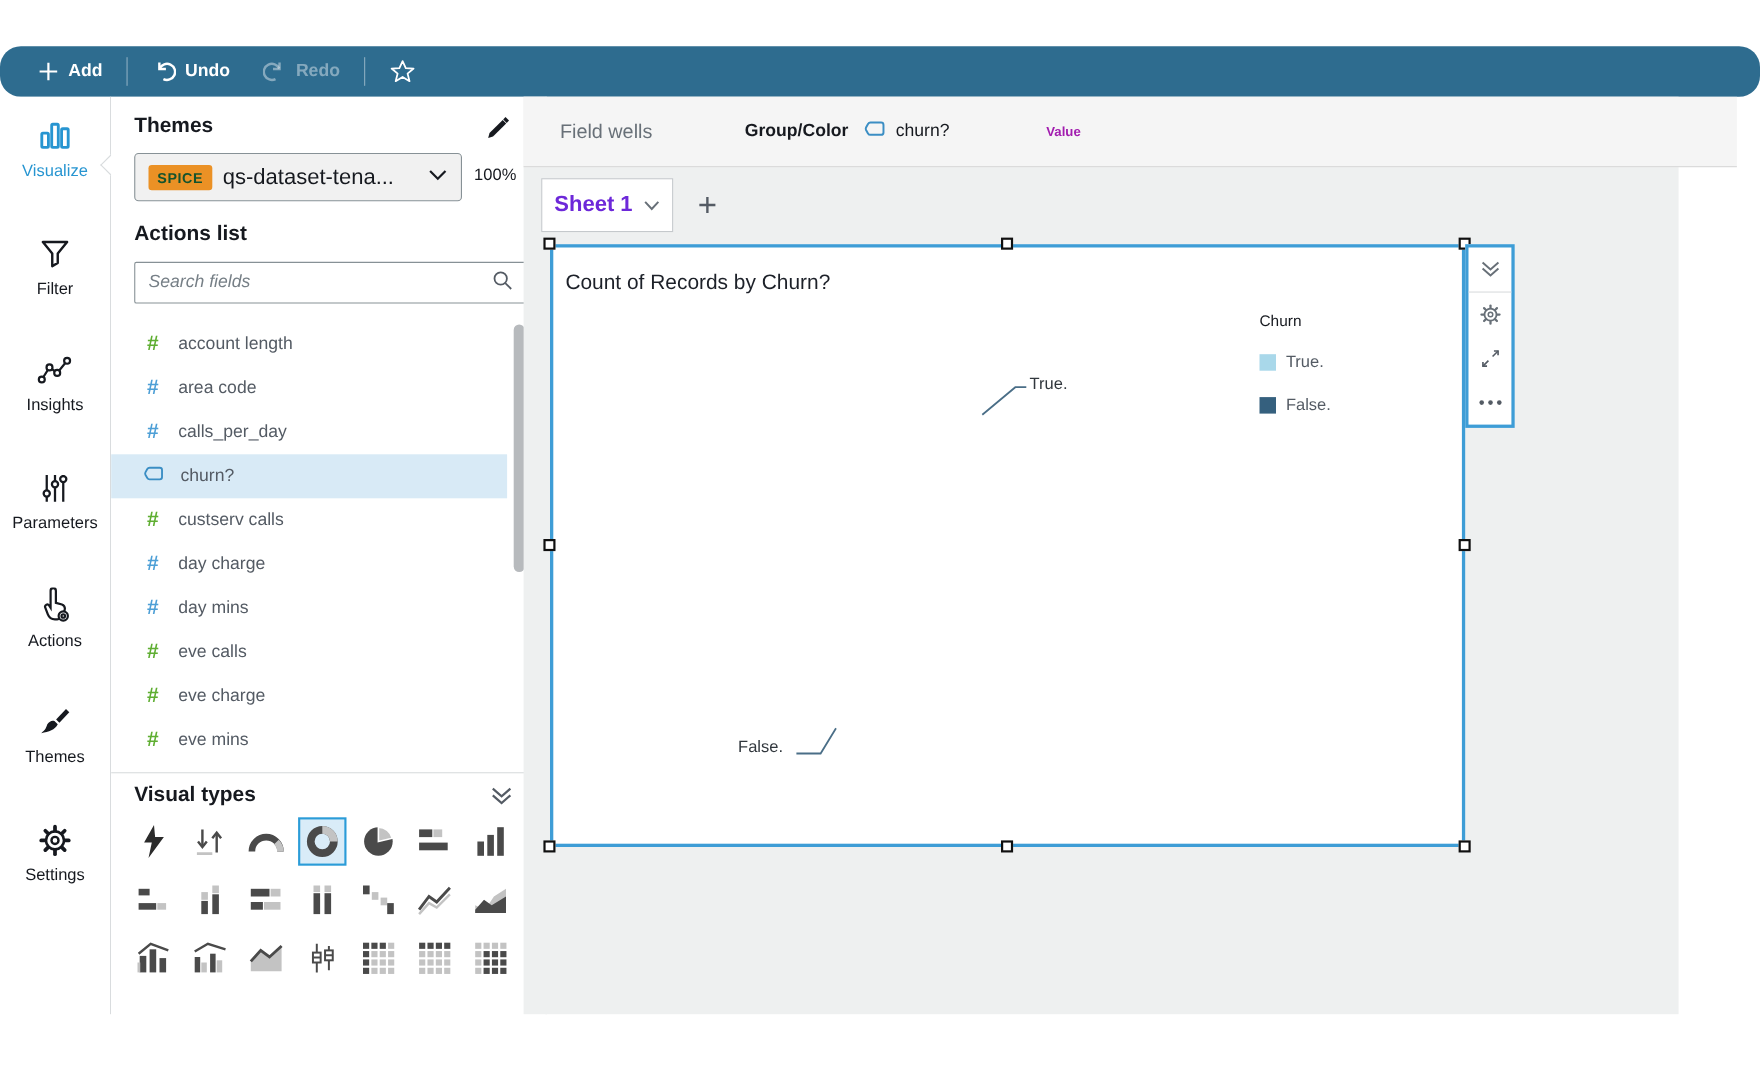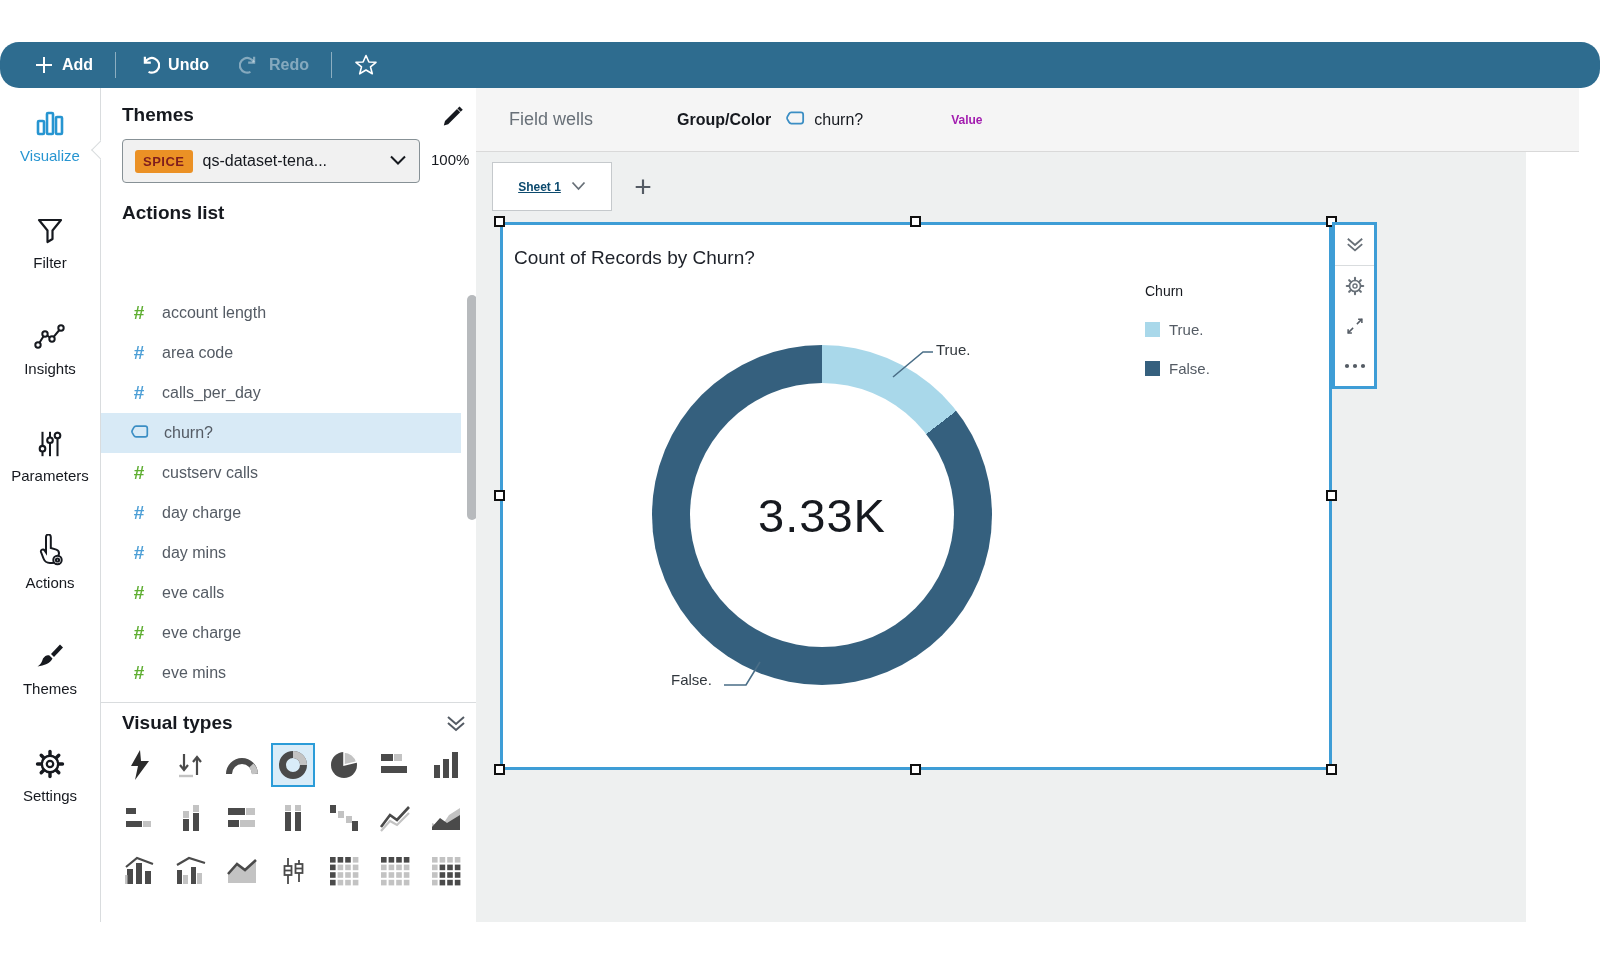--- a/index.html
+++ b/index.html
@@ -28,22 +28,22 @@
                 border-left:1px solid #d9dcde; border-bottom:1px solid #d9dcde; transform:rotate(45deg); }
 
   
   .panel { position:absolute; left:101px; top:88px; width:396px; height:834px; background:#fff;
            border-right:1px solid #d9dcde; overflow:hidden; }
   .panel-h1 { position:absolute; left:21px; font-size:19px; font-weight:bold; color:#16191f; }
   .dataset-h { top:16px; }
   .pencil { position:absolute; right:32px; top:14px; background:none; border:none; cursor:pointer; }
   .ds-select { position:absolute; left:21px; top:51px; width:298px; height:44px; background:#f1f1f1;
                border:1px solid #879196; border-radius:4px; display:flex; align-items:center; padding:0 12px; gap:10px; cursor:pointer; }
-  .spice { background:#eb9125; color:#7f1d1d; font-size:13px; font-weight:bold; padding:4px 8px; border-radius:3px; letter-spacing:.5px; }
-  .ds-name { font-size:16px; color:#16191f; flex:1; white-space:nowrap; overflow:hidden; }
+  .spice { background:#eb9125; color:#14532d; font-size:13px; font-weight:bold; padding:4px 8px; border-radius:3px; letter-spacing:.5px; }
+  .ds-name { font-size:20px; color:#16191f; flex:1; white-space:nowrap; overflow:hidden; }
   .ds-pct { position:absolute; left:330px; top:63px; font-size:15px; color:#16191f; }
   .fields-h { top:114px; }
   .search { position:absolute; left:21px; top:150px; width:358px; height:38px; background:#fff;
             border:1px solid #879196; border-radius:2px; display:flex; align-items:center; }
   .search input { flex:1; border:none; outline:none; background:transparent; font-size:16px; padding:0 12px;
                   font-family:"Liberation Sans", sans-serif; color:#16191f; }
   .search input::placeholder { font-style:italic; color:#767f86; }
   .search svg { margin-right:12px; }
   .fields { position:absolute; left:0; top:205px; width:360px; }
   .field-row { display:flex; align-items:center; height:40px; padding-left:29px; gap:14px; cursor:pointer; }
@@ -65,21 +65,21 @@
   .main { position:absolute; left:476px; top:88px; width:1050px; height:834px; background:#eef0f0; }
   .fieldwells { position:absolute; left:0; top:0; width:1103px; height:64px; background:#f5f5f5;
                 border-bottom:1px solid #d9d9d9; display:flex; align-items:center; padding-left:33px; }
   .fw-label { font-size:18px; color:#687078; margin-right:84px; }
   .fw-group { display:flex; align-items:center; gap:8px; cursor:pointer; }
   .fw-group b { font-size:16px; color:#16191f; margin-right:6px; }
   .fw-group .fw-val { font-size:16px; color:#16191f; }
   .fw-value { font-size:12px; font-weight:bold; color:#a21caf; margin-left:88px; cursor:pointer; }
   .sheettab { position:absolute; left:16px; top:74px; width:120px; height:49px; background:#fff;
               border:1px solid #c5c9cc; display:flex; align-items:center; justify-content:center; gap:10px; cursor:pointer; }
-  .sheettab span { font-size:12px; font-weight:bold; color:#0c4a6e;text-decoration:underline; }
+  .sheettab span { font-size:20px; font-weight:bold; color:#6d28d9; }
   .addsheet { position:absolute; left:148px; top:80px; width:38px; height:38px; background:none; border:none;
               font-size:30px; font-weight:300; color:#545b64; cursor:pointer; line-height:1; }
 
   
   .visual { position:absolute; left:24px; top:134px; width:832px; height:548px; background:#fff;
             border:3px solid #3e9dd6; }
   .vtitle { position:absolute; left:11px; top:22px; font-size:19px; color:#1d2129; }
   .donut { position:absolute; left:149px; top:120px; width:340px; height:340px; border-radius:50%; }
   .donut .hole { position:absolute; left:38px; top:38px; width:264px; height:264px; border-radius:50%; background:#fff; }
   .donut .center { position:absolute; left:0; top:0; width:340px; height:340px; display:flex;
@@ -251,20 +251,27 @@
     </button>
     <div class="ds-select">
       <span class="spice">SPICE</span>
       <span class="ds-name">qs-dataset-tena...</span>
       <span><svg width="18" height="12" viewBox="0 0 18 12">
             <polyline points="2,2.5 9,9.5 16,2.5" fill="none" stroke="#16191f" stroke-width="2"></polyline>
           </svg></span>
     </div>
     <div class="ds-pct">100%</div>
     <div class="panel-h1 fields-h">Actions list</div>
+    <div class="search">
+      <input type="text" placeholder="Search fields" style="">
+      <span><svg width="20" height="20" viewBox="0 0 22 22">
+            <circle cx="9" cy="9" r="6.2" fill="none" stroke="#545b64" stroke-width="1.8"></circle>
+            <line x1="13.6" y1="13.6" x2="19.5" y2="19.5" stroke="#545b64" stroke-width="1.8"></line>
+          </svg></span>
+    </div>
     <div class="fields" id="fields">
         <div class="field-row">
           <span class="hash green">#</span>
           <span class="field-label">account length</span>
         </div>
         <div class="field-row">
           <span class="hash blue">#</span>
           <span class="field-label">area code</span>
         </div>
         <div class="field-row">
@@ -526,24 +533,20 @@
     <div class="sheettab">
       <span>Sheet 1</span>
       <span><svg width="15" height="10" viewBox="0 0 15 10">
             <polyline points="1.5,1.5 7.5,8 13.5,1.5" fill="none" stroke="#687078" stroke-width="1.8"></polyline>
           </svg></span>
     </div>
     <button class="addsheet">+</button>
 
     <section class="visual">
       <div class="vtitle">Count of Records by Churn?</div>
-      <div class="donut" id="donut" style="background: conic-gradient(rgb(169, 216, 234) 0deg, rgb(169, 216, 234) 14.5%, rgb(53, 96, 126) 14.5%, rgb(53, 96, 126) 100%);">
-        <div class="hole"></div>
-        <div class="center">3.33K</div>
-      </div>
       <svg class="callouts" viewBox="0 0 826 542">
         <polyline points="390,152 420,127 430,127" fill="none" stroke="#4a6e87" stroke-width="1.6"></polyline>
         <polyline points="221,460 243,460 257,437" fill="none" stroke="#4a6e87" stroke-width="1.6"></polyline>
       </svg>
       <span class="callout-label true-label">True.</span>
       <span class="callout-label false-label">False.</span>
       <div class="legend">
         <div class="legend-title">Churn</div>
         <div class="legend-item">
           <span class="sw" style="background: rgb(169, 216, 234);"></span>

